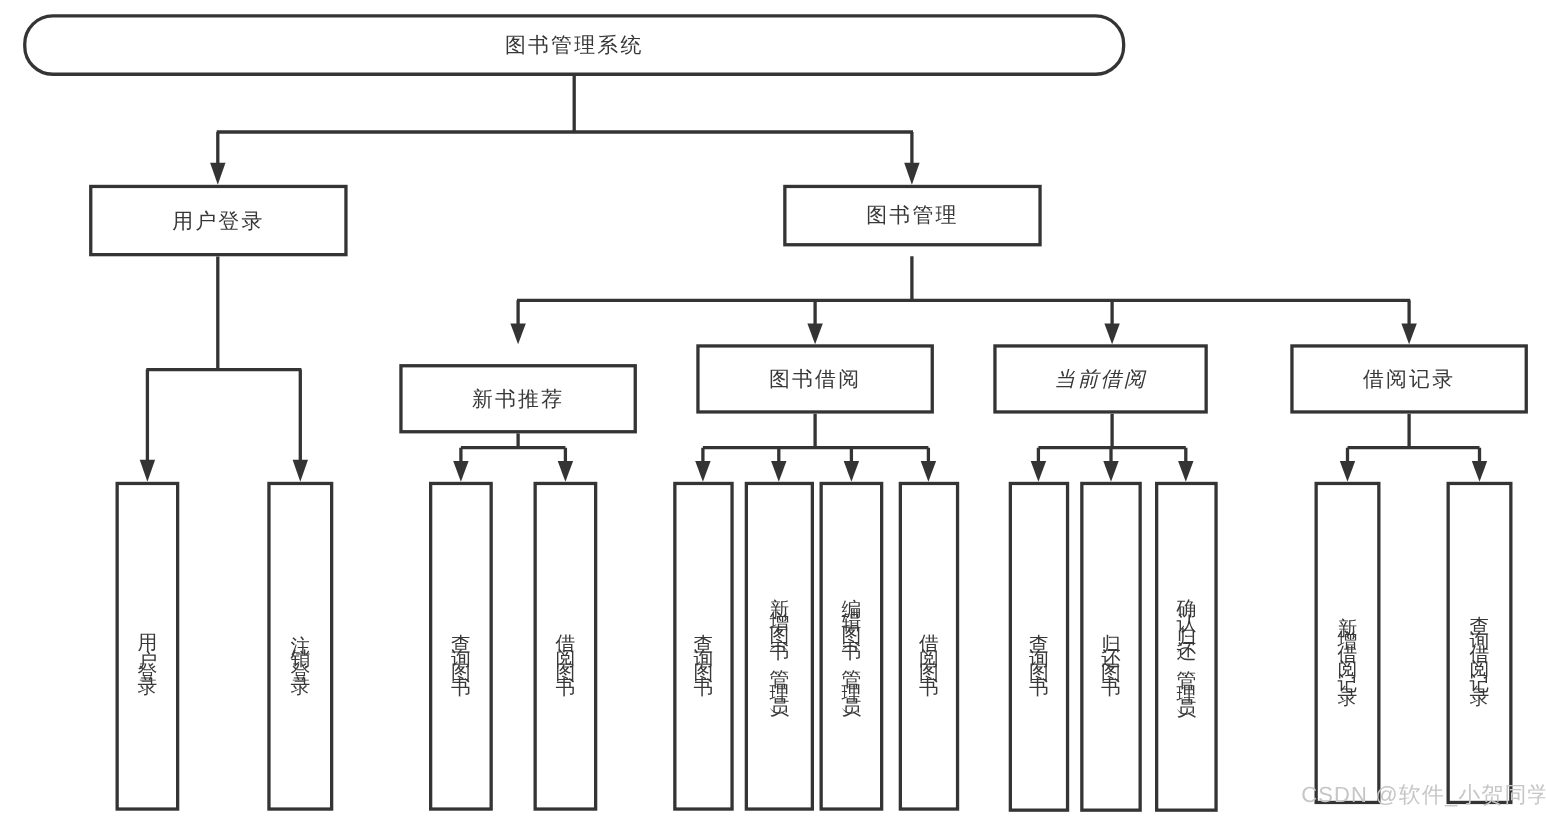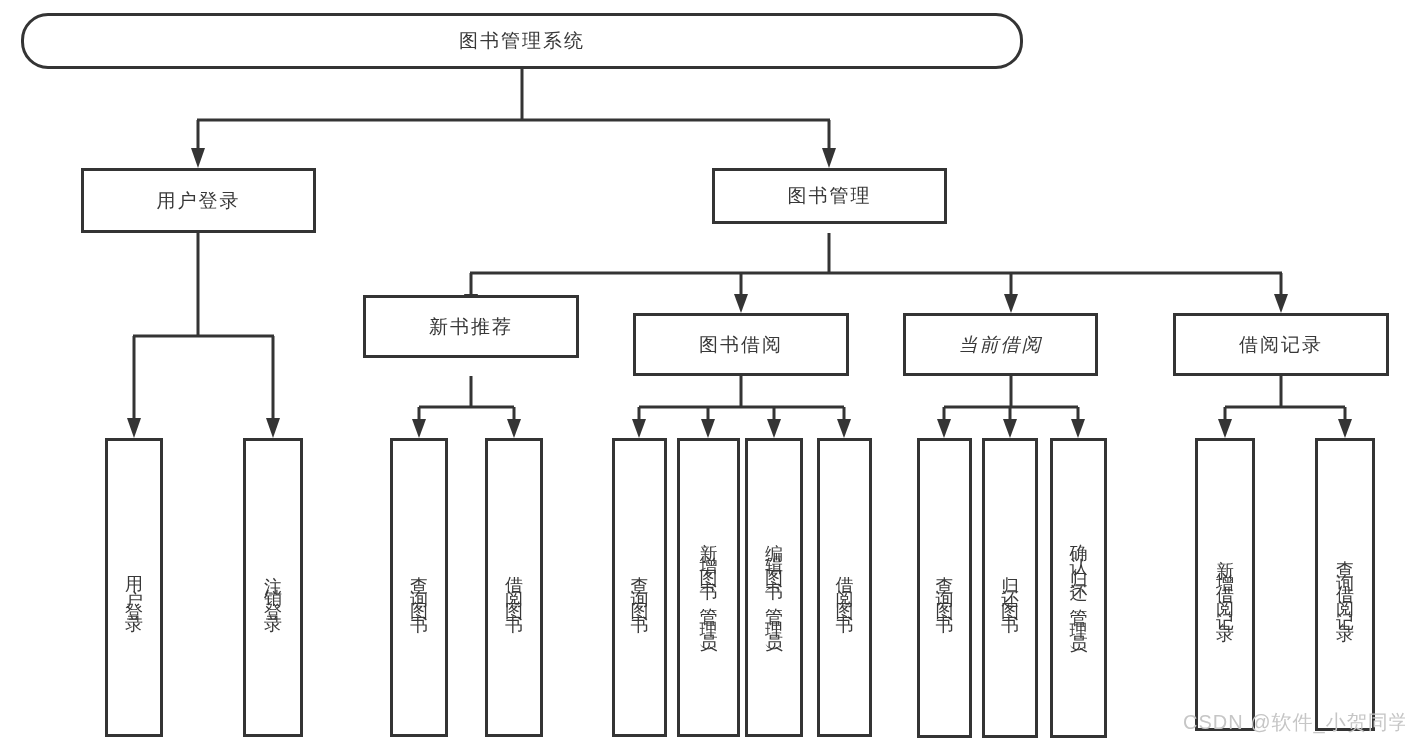--- a/index.html
+++ b/index.html
@@ -102,21 +102,21 @@
     <span class="hlabel">图书管理系统</span>
   </div>
 
   <div class="node" style="left:81px; top:168px; width:235px; height:65px;">
     <span class="hlabel">用户登录</span>
   </div>
   <div class="node" style="left:712px; top:168px; width:235px; height:56px;">
     <span class="hlabel">图书管理</span>
   </div>
 
-  <div class="node" style="left:363px; top:295px; width:216px; height:63px;">
+  <div class="node" style="left:363px; top:331px; width:216px; height:63px;">
     <span class="hlabel">新书推荐</span>
   </div>
   <div class="node" style="left:633px; top:313px; width:216px; height:63px;justify-content:center;">
     <span class="hlabel">图书借阅</span>
   </div>
   <div class="node" style="left:903px; top:313px; width:195px; height:63px;font-style:italic;">
     <span class="hlabel">当前借阅</span>
   </div>
   <div class="node" style="left:1173px; top:313px; width:216px; height:63px;">
     <span class="hlabel">借阅记录</span>

